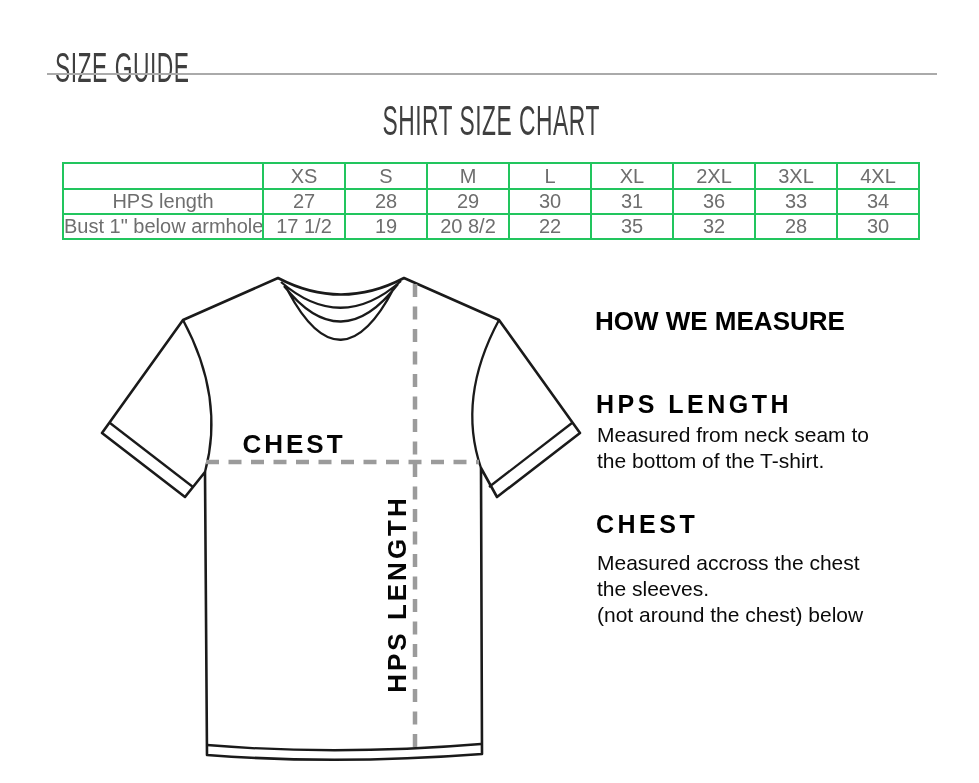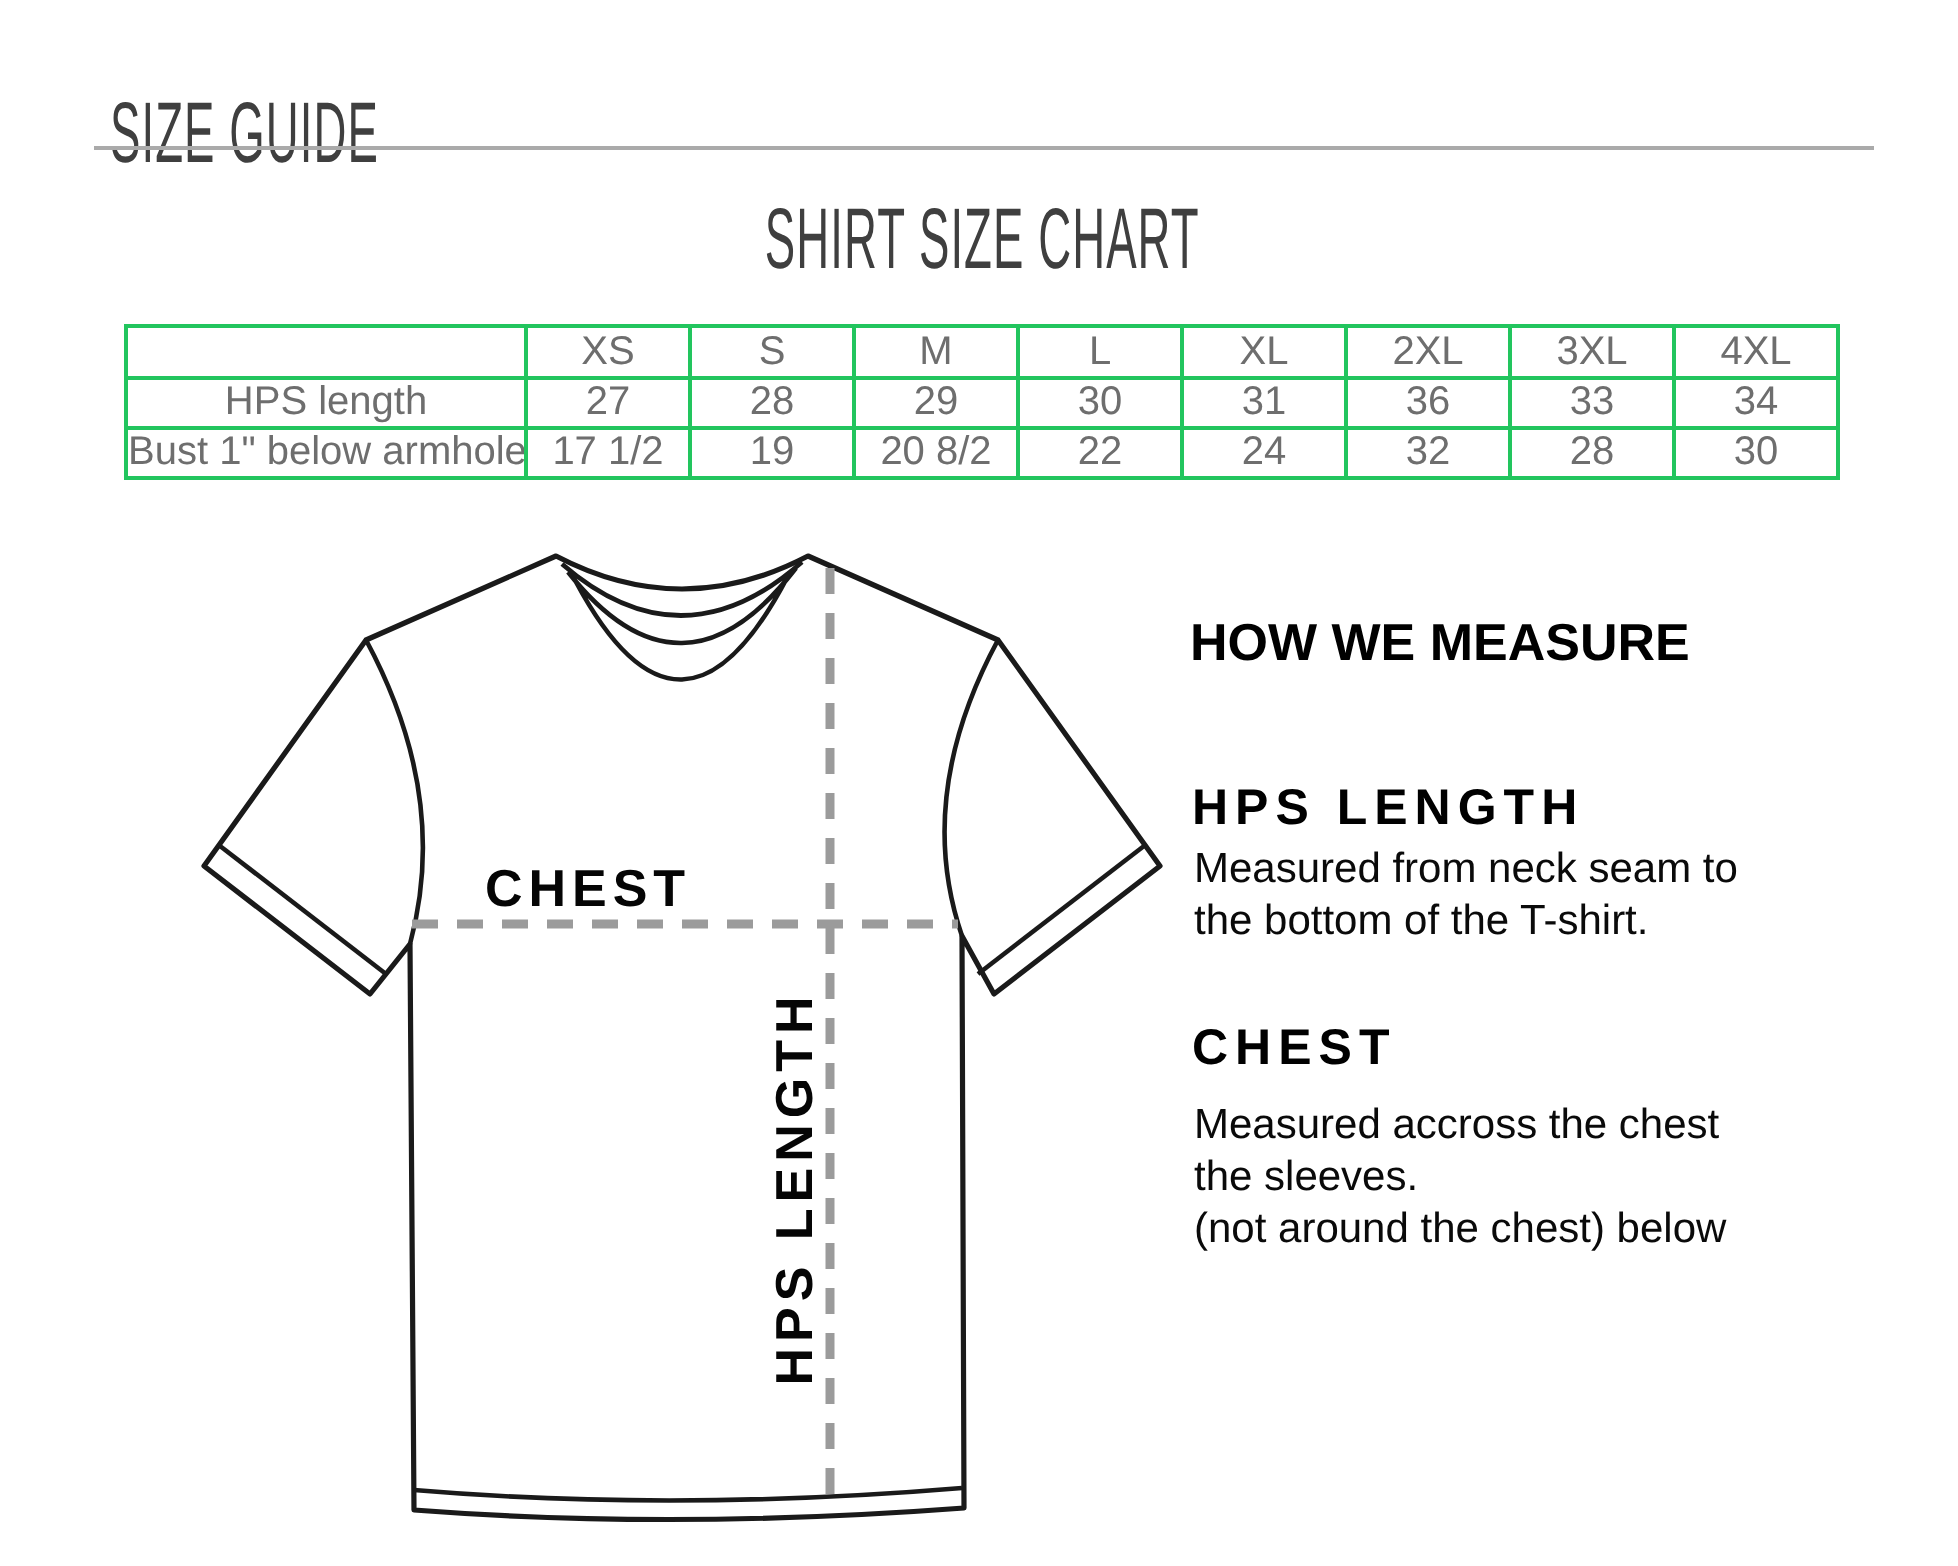--- a/index.html
+++ b/index.html
@@ -95,21 +95,21 @@
       <td>36</td>
       <td>33</td>
       <td>34</td>
     </tr>
     <tr>
       <td>Bust 1" below armhole</td>
       <td>17 1/2</td>
       <td>19</td>
       <td>20 8/2</td>
       <td>22</td>
-      <td>24</td>
+      <td>35</td>
       <td>32</td>
       <td>28</td>
       <td>30</td>
     </tr>
   </tbody>
 </table>
 
 <svg id="shirt-svg" class="abs" width="505" height="505" viewBox="0 0 505 505">
 
   <path d="M 193 10 Q 256 43 319 10 L 414 52 L 495 165 L 412 229 L 396 200 L 397 486 Q 252 497 122 487 L 120 204 L 100 229 L 17 165 L 98 52 Z" fill="#ffffff" stroke="#1a1a1a" stroke-width="2.6" stroke-linejoin="round"></path>

